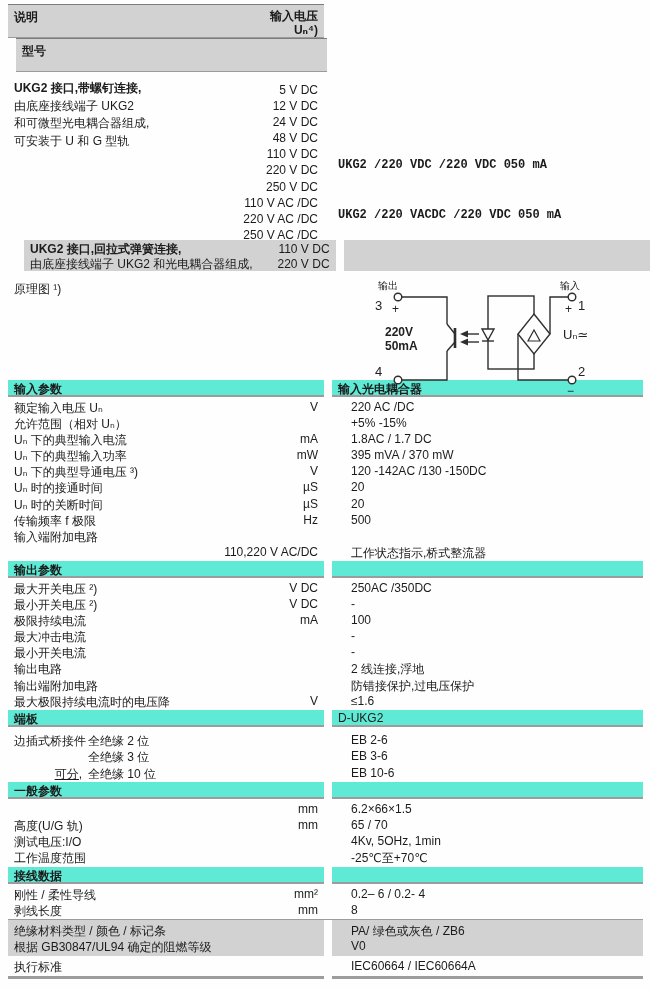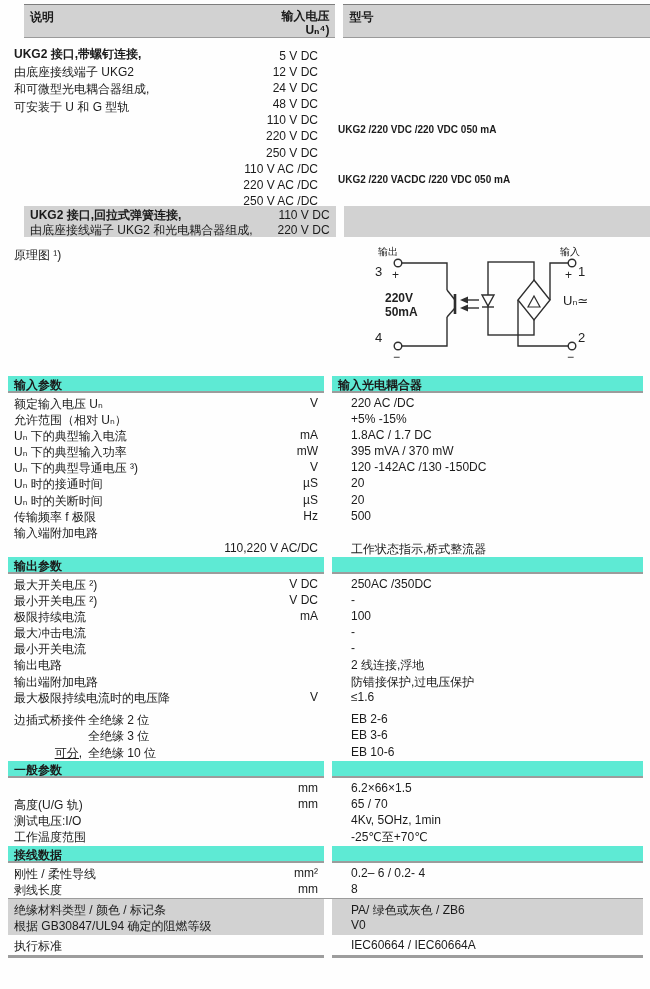--- a/index.html
+++ b/index.html
@@ -1,41 +1,41 @@
 <!DOCTYPE html>
 <html><head>
 <meta charset="utf-8">
 <style>
   html,body{margin:0;padding:0;background:#fff;}
   .page{position:relative;width:650px;height:989px;background:#fefefe;overflow:hidden;
         font-family:"Liberation Sans","DejaVu Sans",sans-serif;font-size:12px;color:#1b1b1b;}
   
-  .head-band{display:flex;margin:4px 0 0 24px;}
+  .head-band{display:flex;margin:4px 0 0 8px;flex-direction:column;}
   .hb{background:#d2d2d2;border-top:1px solid #7d7d7d;border-bottom:1.5px solid #9a9a9a;
       box-sizing:border-box;position:relative;height:34px;}
   .hb-left{width:316px;}
   .hb-right{width:311px;margin-left:8px;}
   .hb-desc{position:absolute;left:6px;top:4px;font-weight:bold;}
   .hb-volt{position:absolute;right:6px;top:4px;text-align:right;line-height:14px;font-weight:bold;}
   .hb-model{position:absolute;left:6px;top:4px;font-weight:bold;}
   
   .top-body{position:relative;height:168px;}
   .desc{position:absolute;left:14px;top:8px;line-height:17.5px;}
   .bold{font-weight:bold;}
   .volts{position:absolute;left:8px;top:10px;width:310px;text-align:right;line-height:16.1px;}
-  .model{position:absolute;left:338px;font-weight:bold;font-size:10px;white-space:nowrap;}
+  .model{position:absolute;left:338px;font-weight:bold;font-size:12px;white-space:nowrap;font-family:Liberation Mono, monospace;}
   .model-1{top:86px;}
   .model-2{top:136px;}
   
   .spring{display:flex;margin-left:24px;}
   .sp-left{width:316px;height:31px;background:#d2d2d2;box-sizing:border-box;padding:2px 6px 0 6px;}
   .sp-row{display:flex;justify-content:space-between;line-height:14.5px;}
   .sp-right{width:311px;height:31px;background:#d2d2d2;margin-left:8px;}
   
-  .diag-row{position:relative;height:139px;}
+  .diag-row{position:relative;height:109px;}
   .diag-label{position:absolute;left:14px;top:10px;}
   .circuit{position:absolute;left:350px;top:2px;}
   .circuit text{font-family:"Liberation Sans","DejaVu Sans",sans-serif;fill:#222;}
   
   .sec-band{display:flex;margin-left:8px;}
   .sb{background:#5eead4;border-bottom:2px solid #9c9c9c;box-sizing:border-box;height:17px;
       padding:1px 6px 0 6px;font-weight:bold;white-space:nowrap;}
   .sb-left{width:316px;}
   .sb-right{width:311px;margin-left:8px;}
   .sb-right.normal{font-weight:normal;}
@@ -268,20 +268,24 @@
         <span class="unit"></span>
         <span class="val">防错接保护,过电压保护</span>
       </div>
     <div class="srow">
         <span class="lab">最大极限持续电流时的电压降</span>
         <span class="unit">V</span>
         <span class="val">≤1.6</span>
       </div>
   </div>
 
+  <div class="sec-band">
+    <div class="sb sb-left">端板</div>
+    <div class="sb sb-right normal">D-UKG2</div>
+  </div>
   <div class="rows rows-endplate">
     <div class="srow srow-tall">
         <span class="lab">边插式桥接件</span>
         <span class="mid">全绝缘 2 位</span>
         <span class="val">EB 2-6</span>
       </div>
     <div class="srow srow-tall">
         <span class="lab"></span>
         <span class="mid">全绝缘 3 位</span>
         <span class="val">EB 3-6</span>

